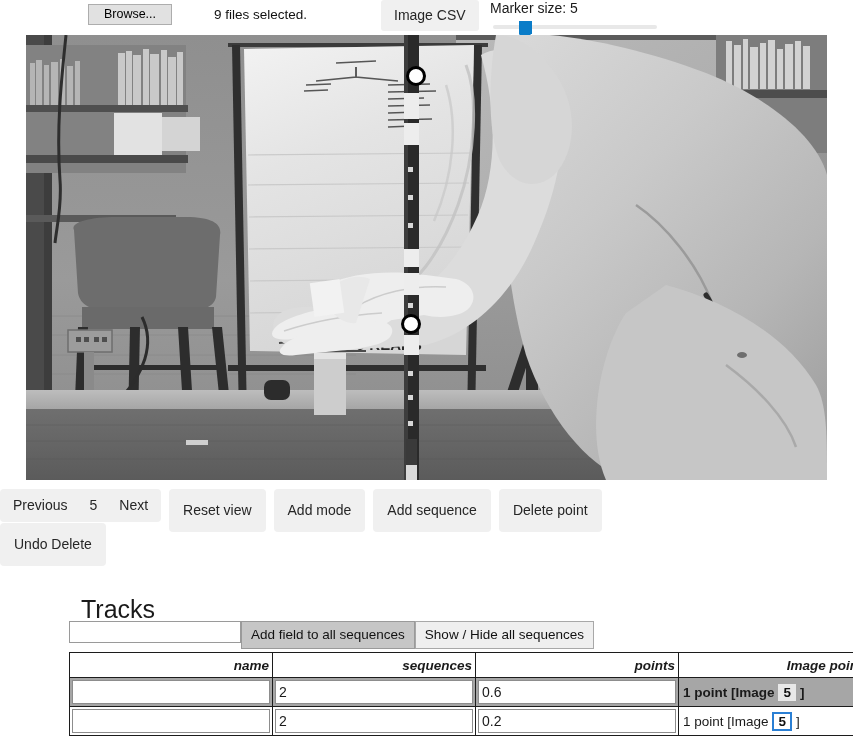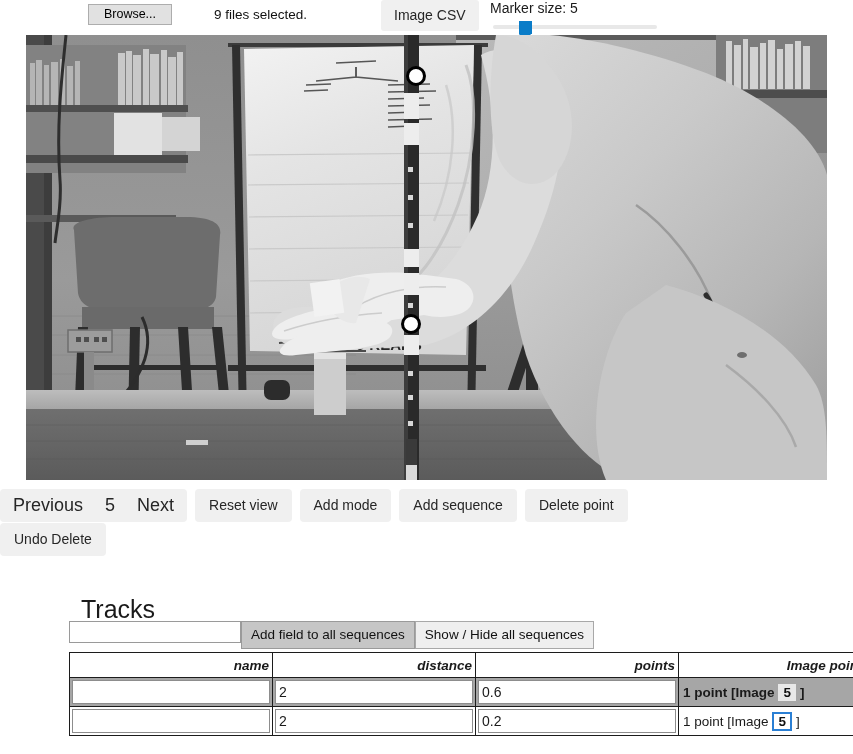--- a/index.html
+++ b/index.html
@@ -117,40 +117,40 @@
     height: 34px;
   }
   .grpbtn {
     display: inline-block;
     background: #f0f0f0;
     border: none;
     border-radius: 4px;
     font-family: "Liberation Sans", sans-serif;
     font-size: 14px;
     color: #262626;
-    height: 33px;
+    height: 43px;
     line-height: 33px;
     padding: 0 14px;
     margin-right: 8px;
     vertical-align: top;
     cursor: default;
     white-space: nowrap;
   }
   .navgroup {
     display: inline-block;
     background: #f0f0f0;
     border-radius: 4px;
     height: 33px;
     margin-right: 8px;
     vertical-align: top;
     white-space: nowrap;
   }
   .navgroup > span {
     display: inline-block;
-    font-size: 18px;
+    font-size: 14px;
     color: #262626;
     height: 33px;
     line-height: 33px;
     padding: 0 13px;
     cursor: default;
   }
   .navgroup > span.navnum { padding: 0 9px; }
 
   
   #tracks-title {
@@ -528,21 +528,21 @@
 <h2 id="tracks-title">Tracks</h2>
 
 <div id="fieldbar">
   <input id="new-field-input" type="text" value="" style=""><button class="flatbtn hovered">Add field to all sequences</button><button class="flatbtn">Show / Hide all sequences</button>
 </div>
 
 <table id="tracks-table">
   <thead>
     <tr>
       <th class="col-name">name</th>
-      <th class="col-dist">distance</th>
+      <th class="col-dist">sequences</th>
       <th class="col-height">points</th>
       <th class="col-ip">Image points</th>
     </tr>
   </thead>
   <tbody>
     <tr class="row-hover">
       <td>
         <input class="cellinput" type="text" value="" style="">
       </td>
       <td>

